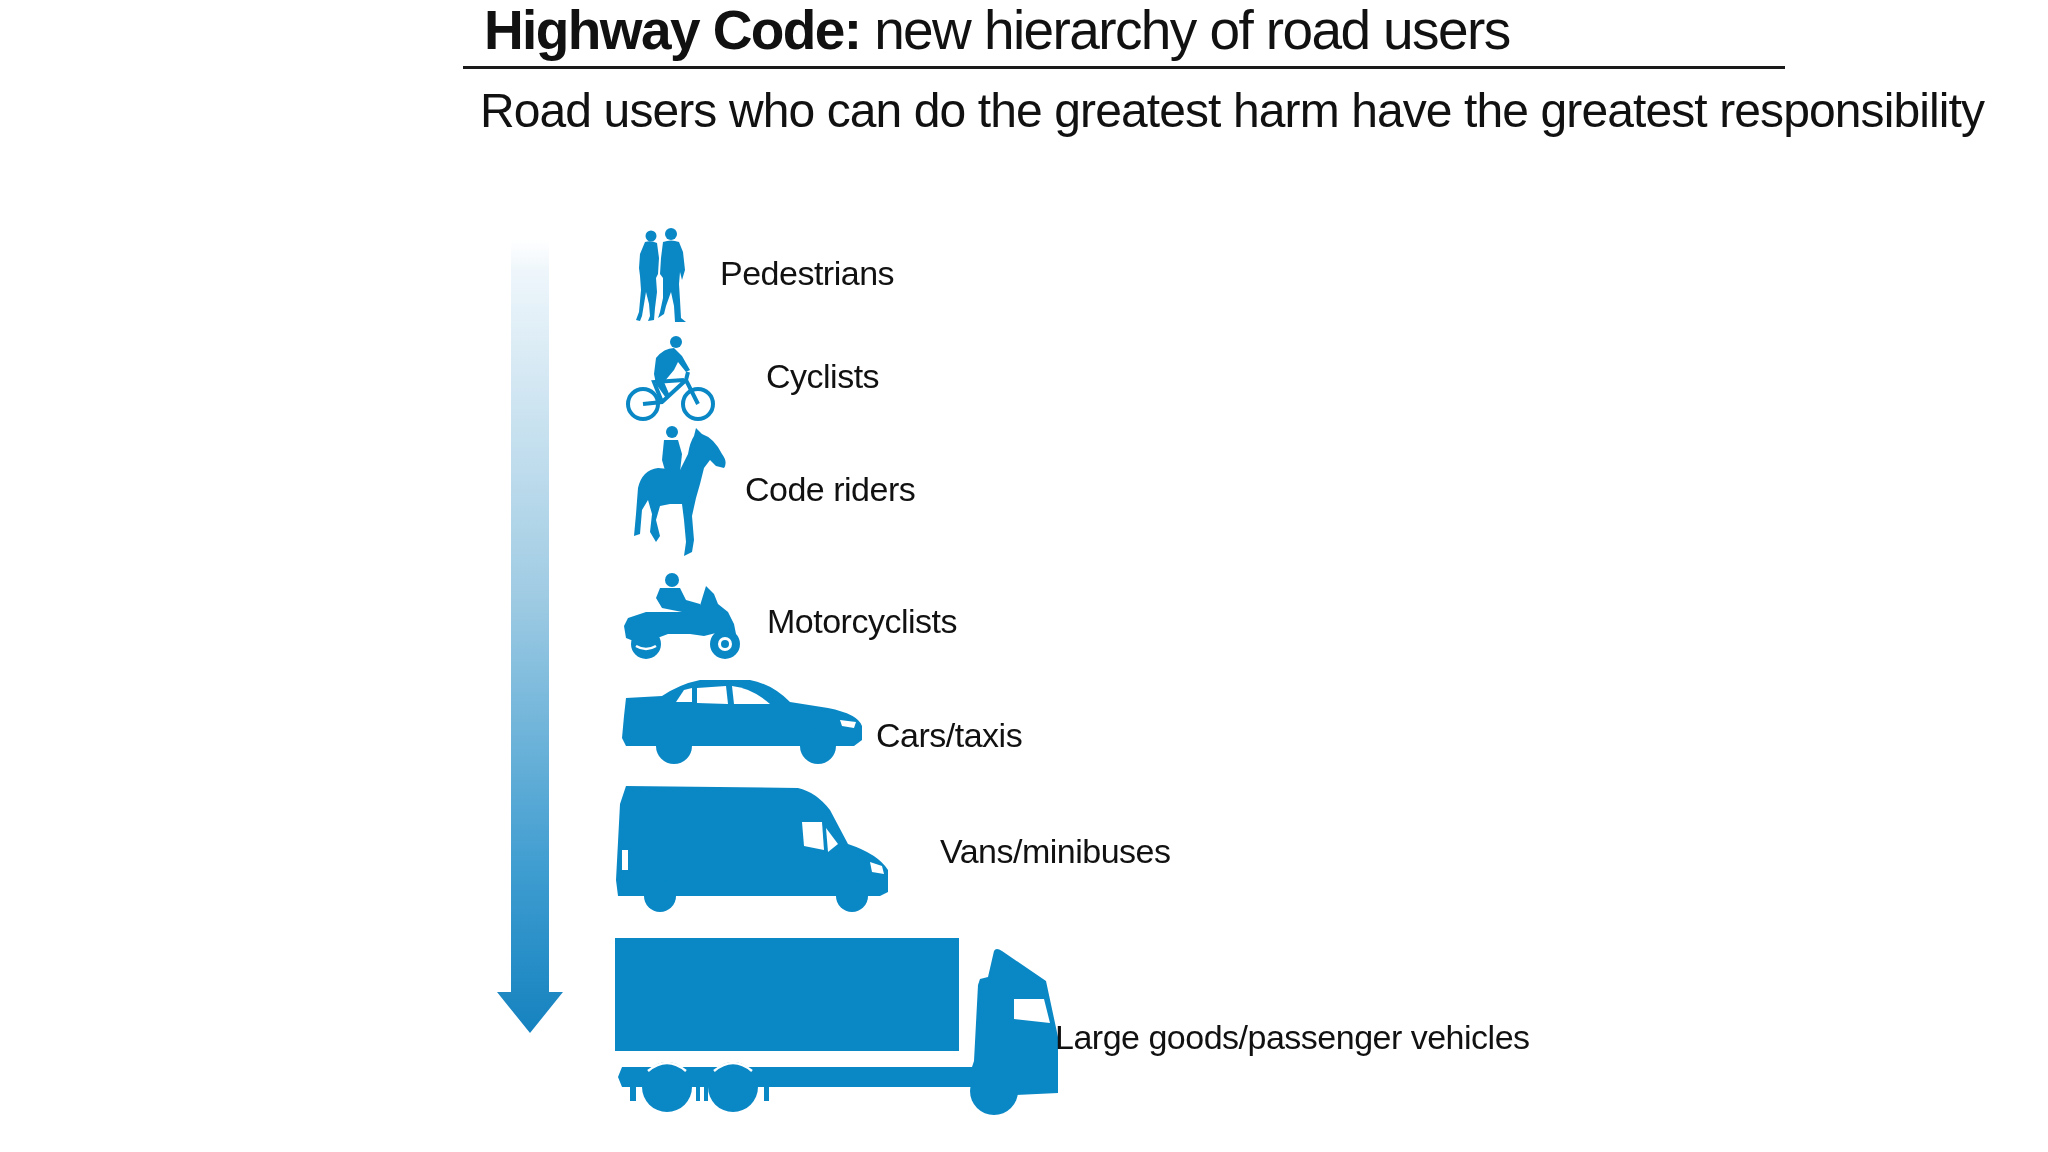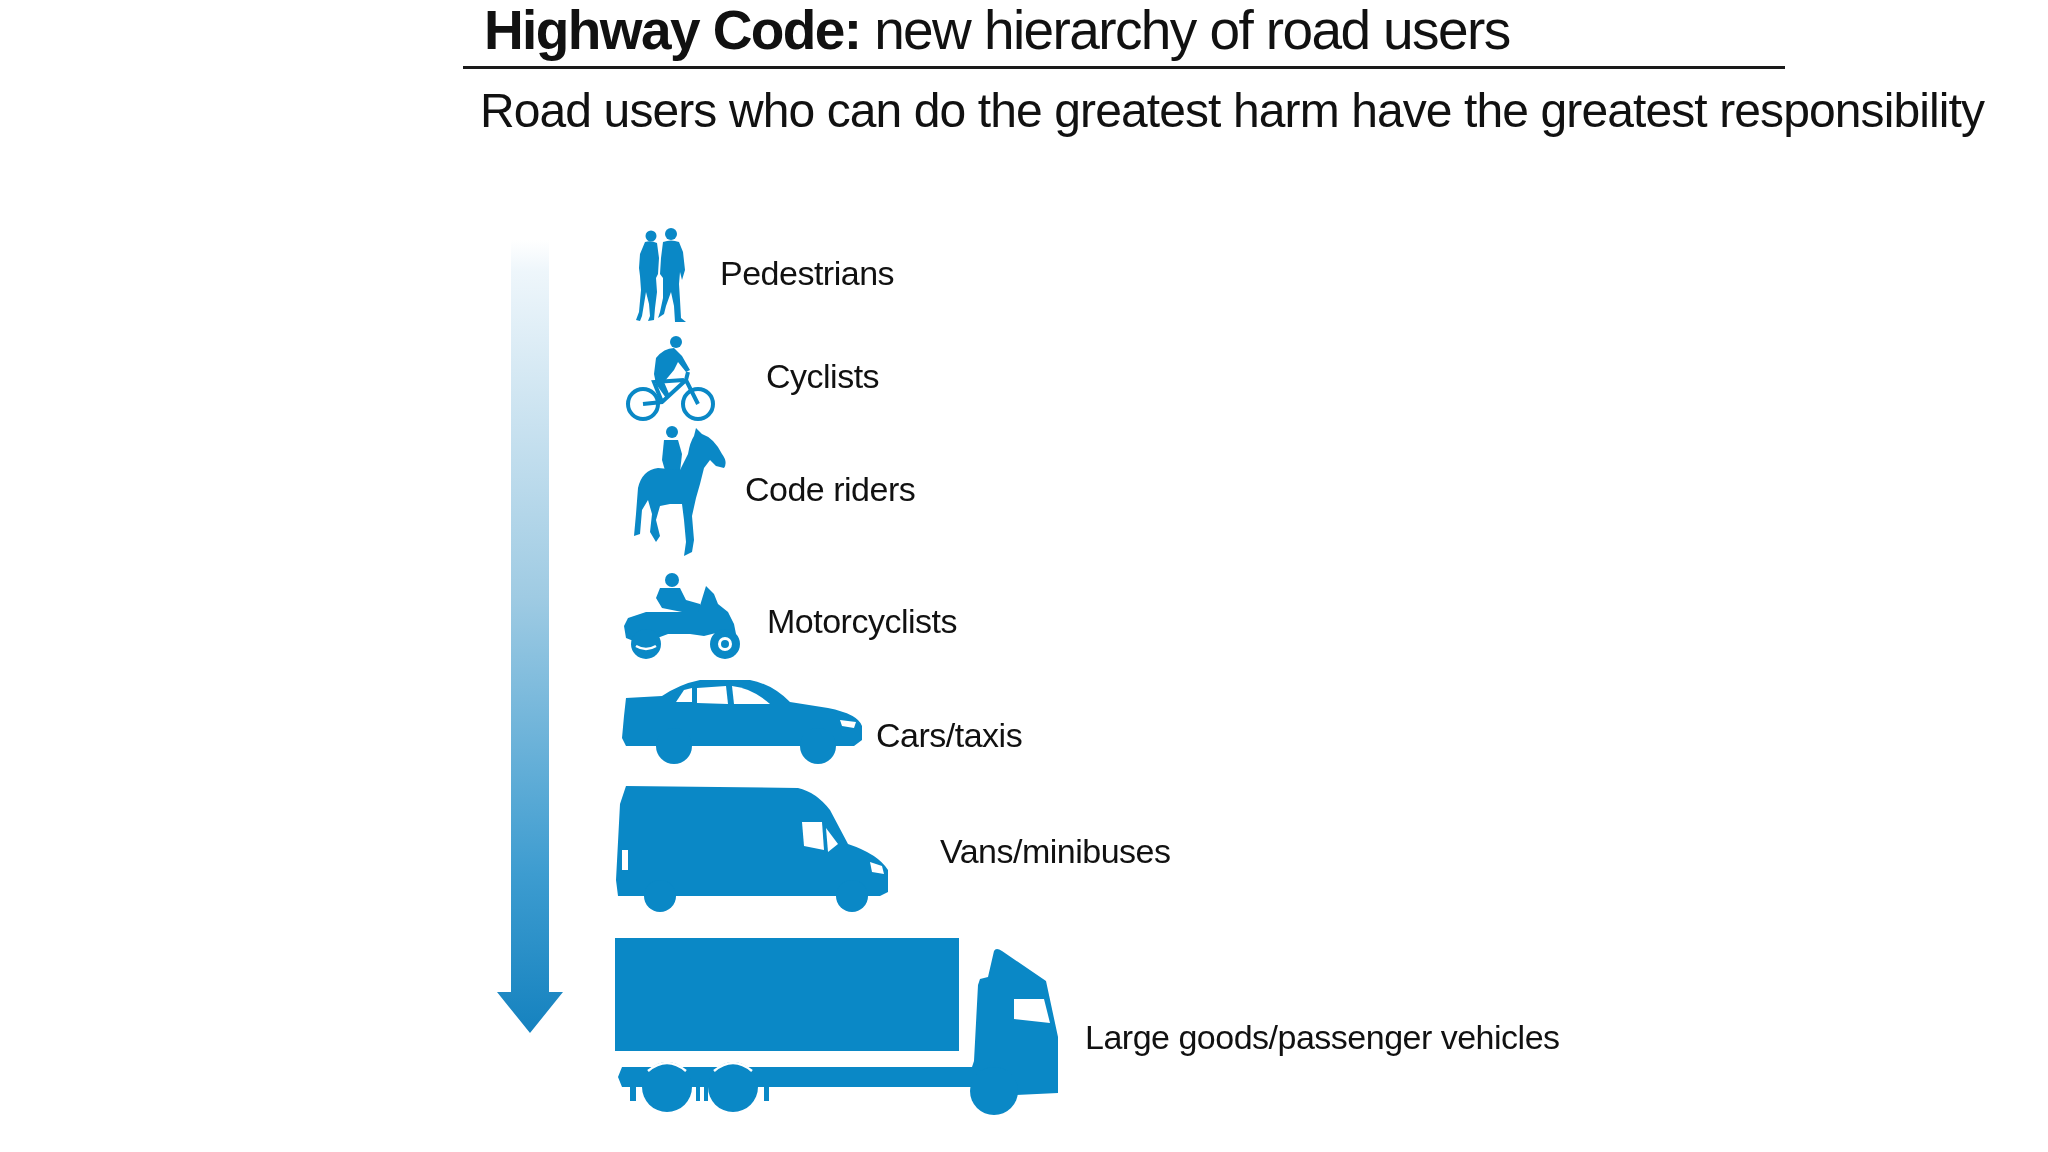--- a/index.html
+++ b/index.html
@@ -133,13 +133,13 @@
     <rect x="82" y="148" width="4" height="16"></rect>
     <rect x="90" y="148" width="4" height="16"></rect>
     <rect x="150" y="148" width="5" height="16"></rect>
   </g>
   <g fill="none" stroke="#ffffff" stroke-width="2.5">
     <path d="M34 134 Q53 118 72 134"></path>
     <path d="M100 134 Q119 118 138 134"></path>
   </g>
   <path d="M400 62 L430 62 L436 86 L400 82 Z" fill="#ffffff"></path>
 </svg>
-<div class="abs label" style="left:1085px; top:1017px;">Large goods/passenger vehicles</div>
+<div class="abs label" style="left:1055px; top:1017px;">Large goods/passenger vehicles</div>
 
 </body></html>

